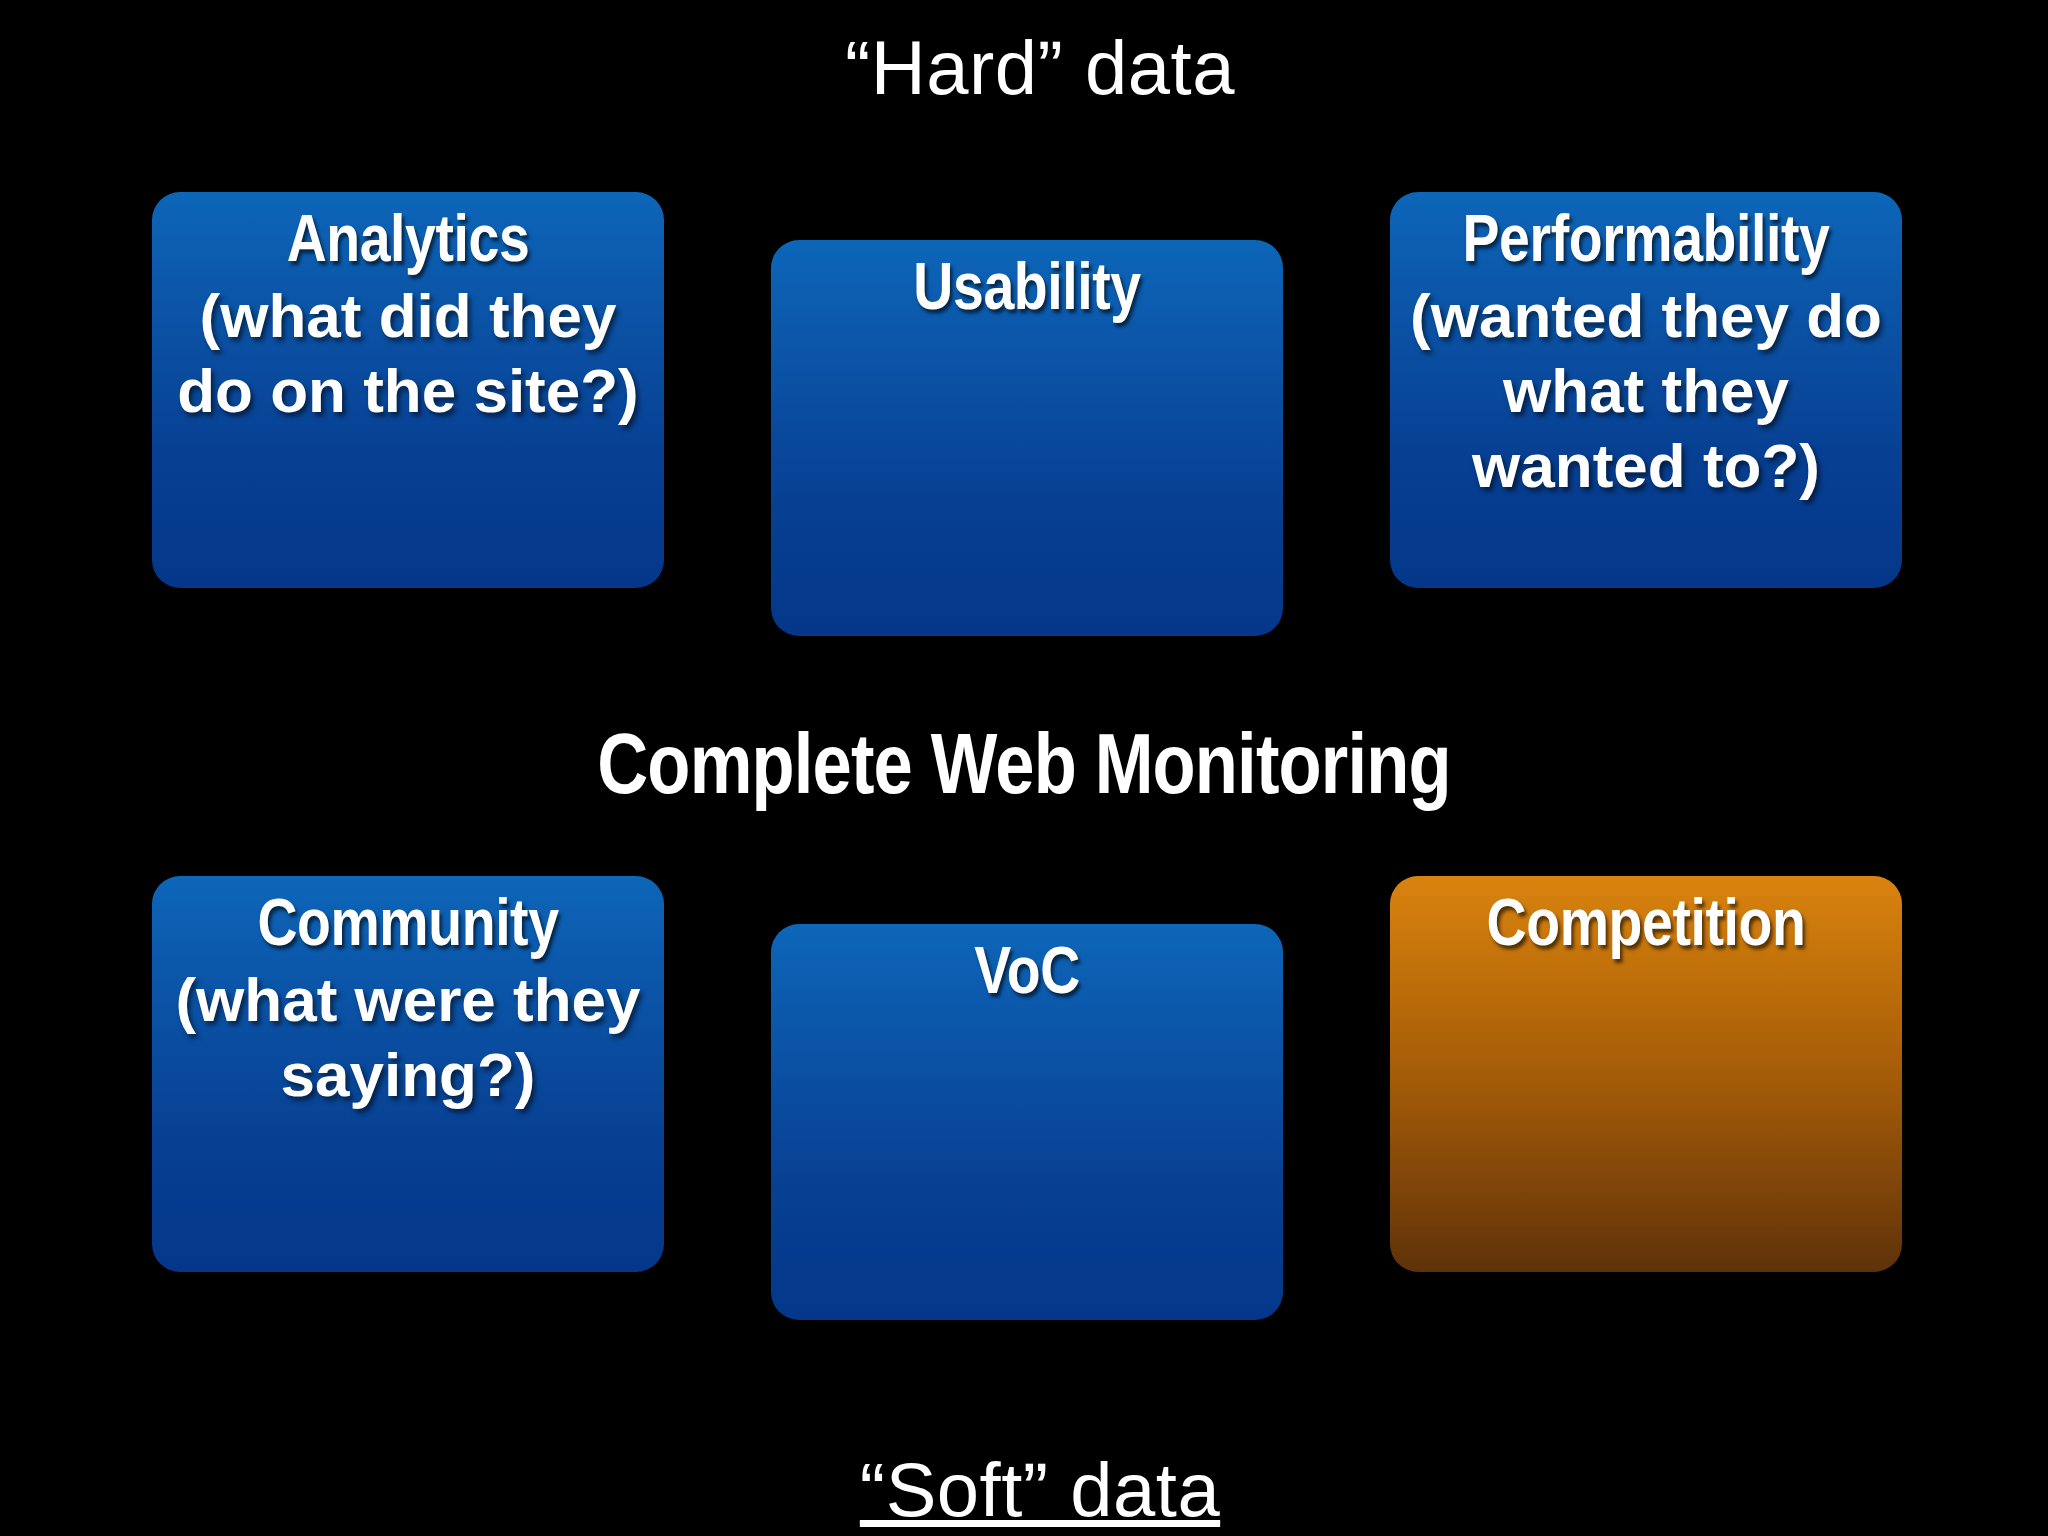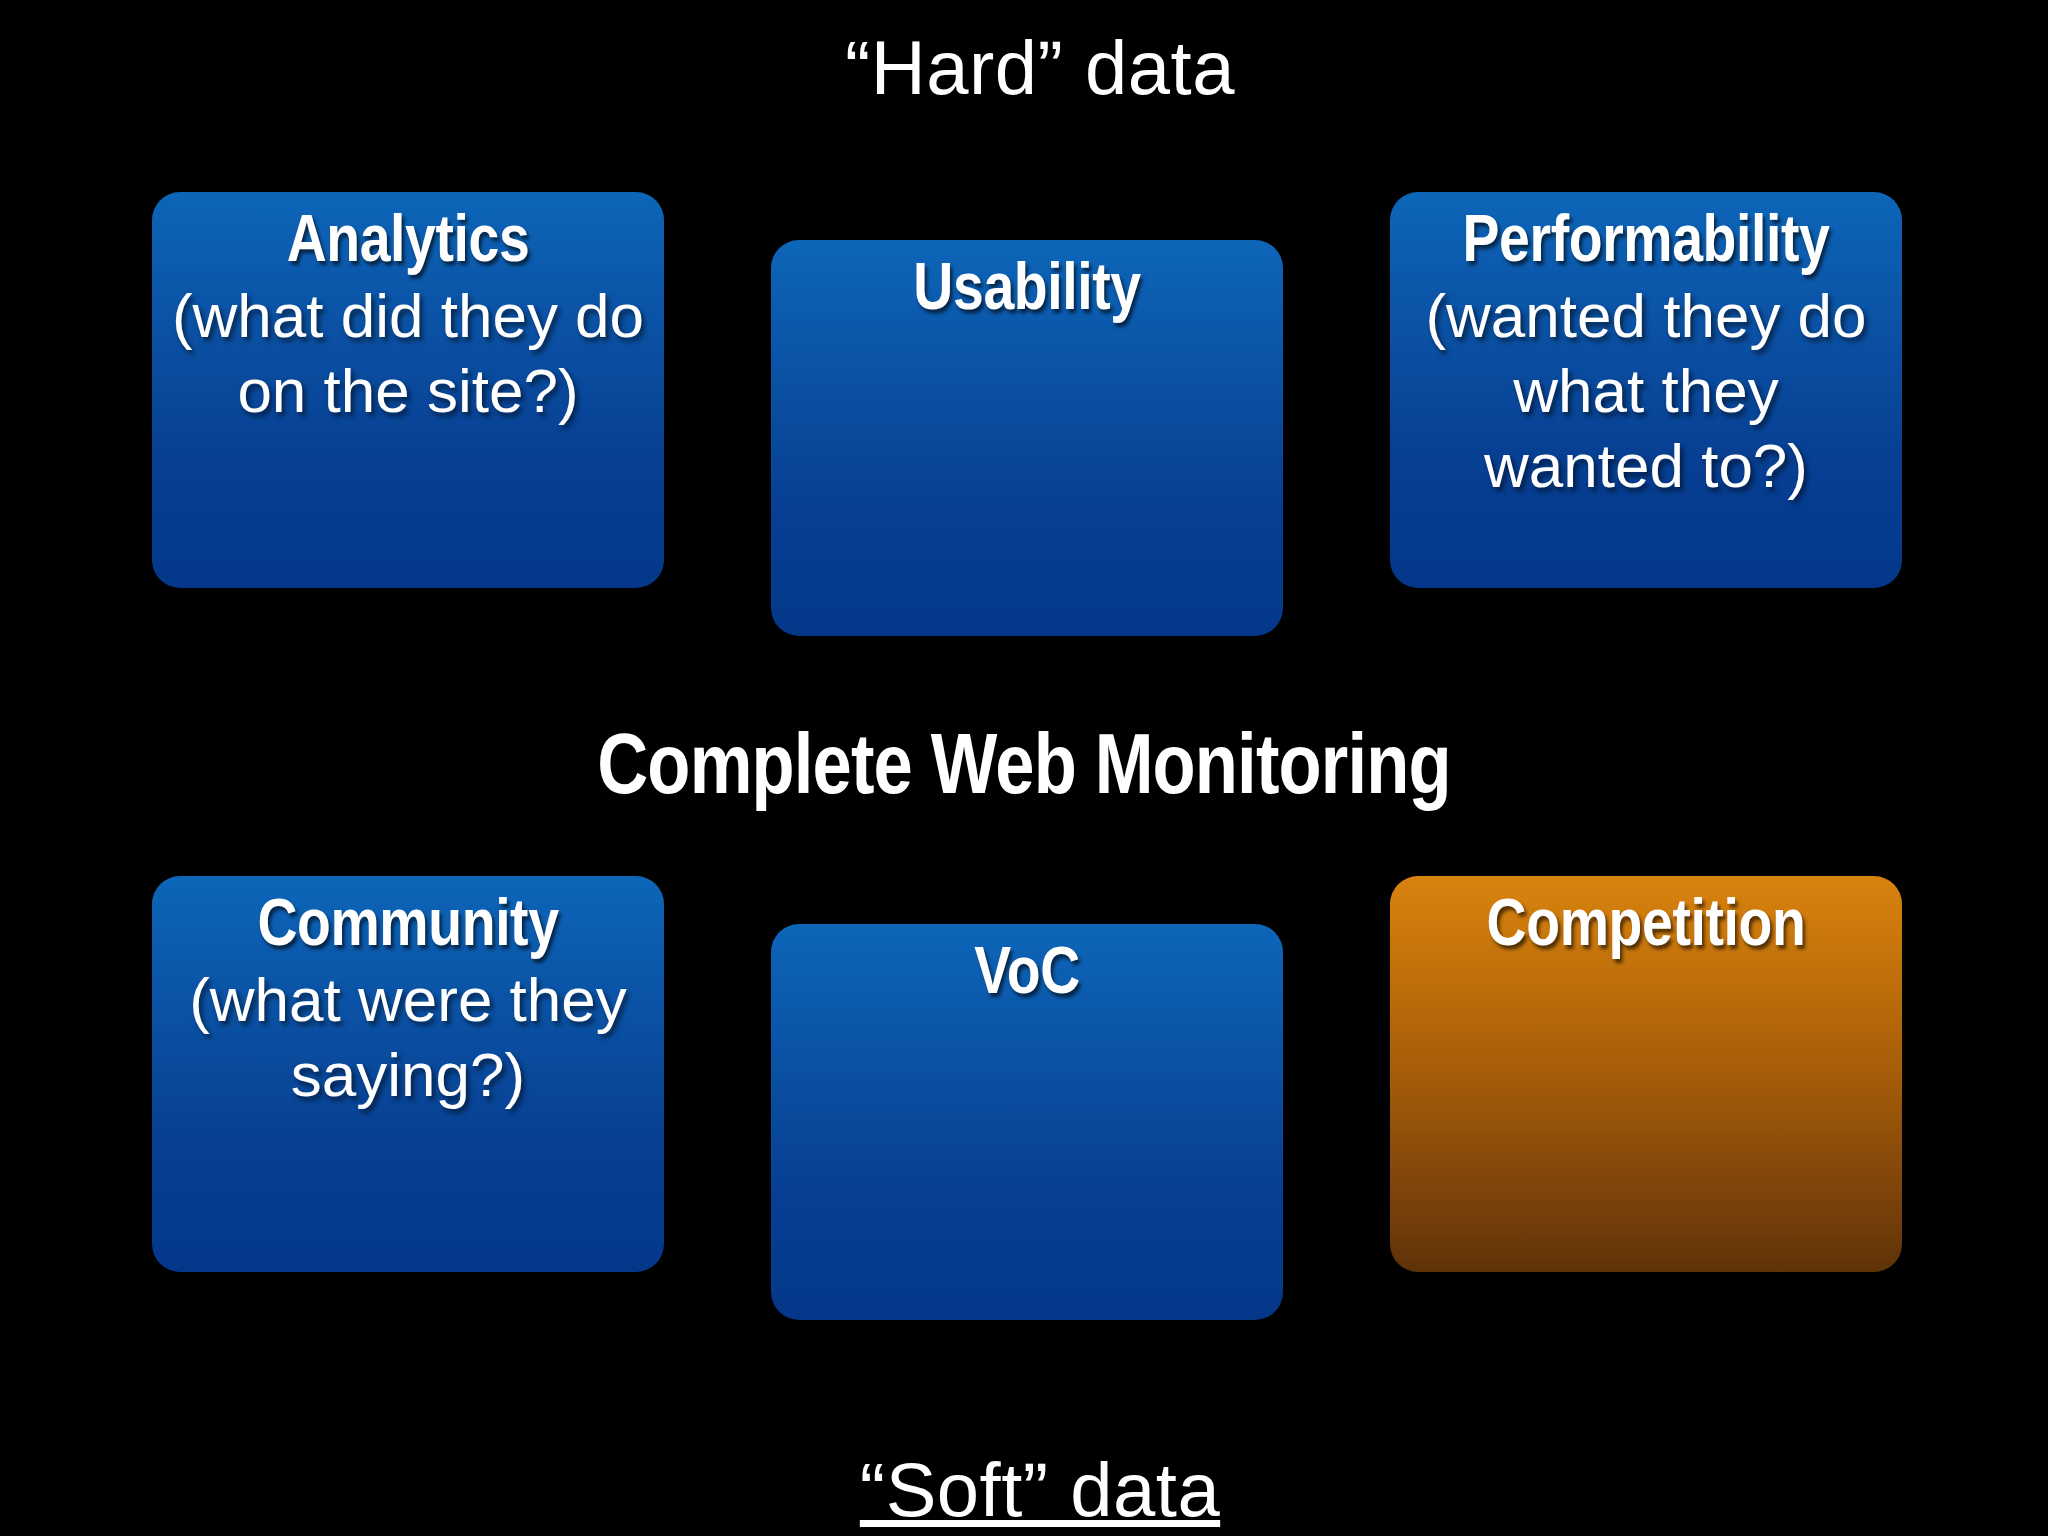--- a/index.html
+++ b/index.html
@@ -102,21 +102,21 @@
     color: #ffffff;
     transform: scaleX(0.84);
     transform-origin: center center;
     white-space: nowrap;
     text-shadow: 3px 4px 4px rgba(0,0,0,0.6);
     margin: 2px 0 2px 0;
   }
 
   .card-sub {
     font-family: "Liberation Sans", sans-serif;
-    font-weight: 400;
+    font-weight: 700;
     font-size: 62px;
     line-height: 1.21;
     color: #ffffff;
     text-shadow: 3px 4px 5px rgba(0,0,0,0.55);
     padding: 0 4px;
   }
 </style>
 </head>
 <body>
 

